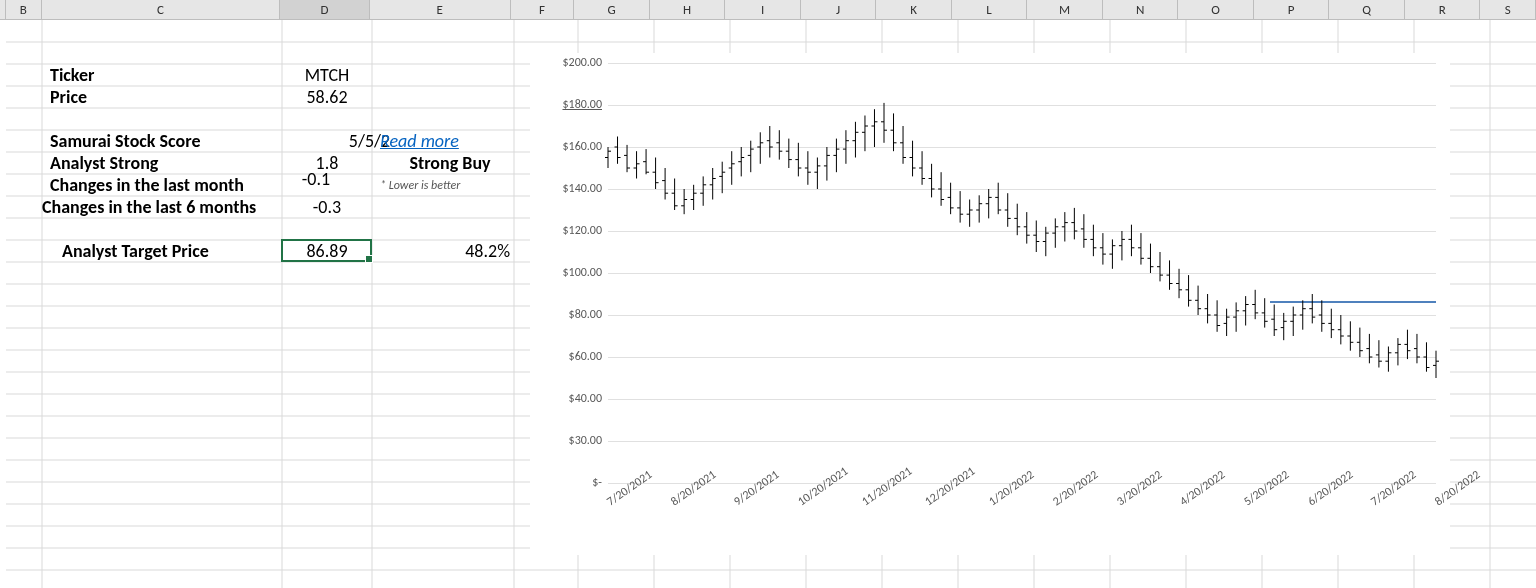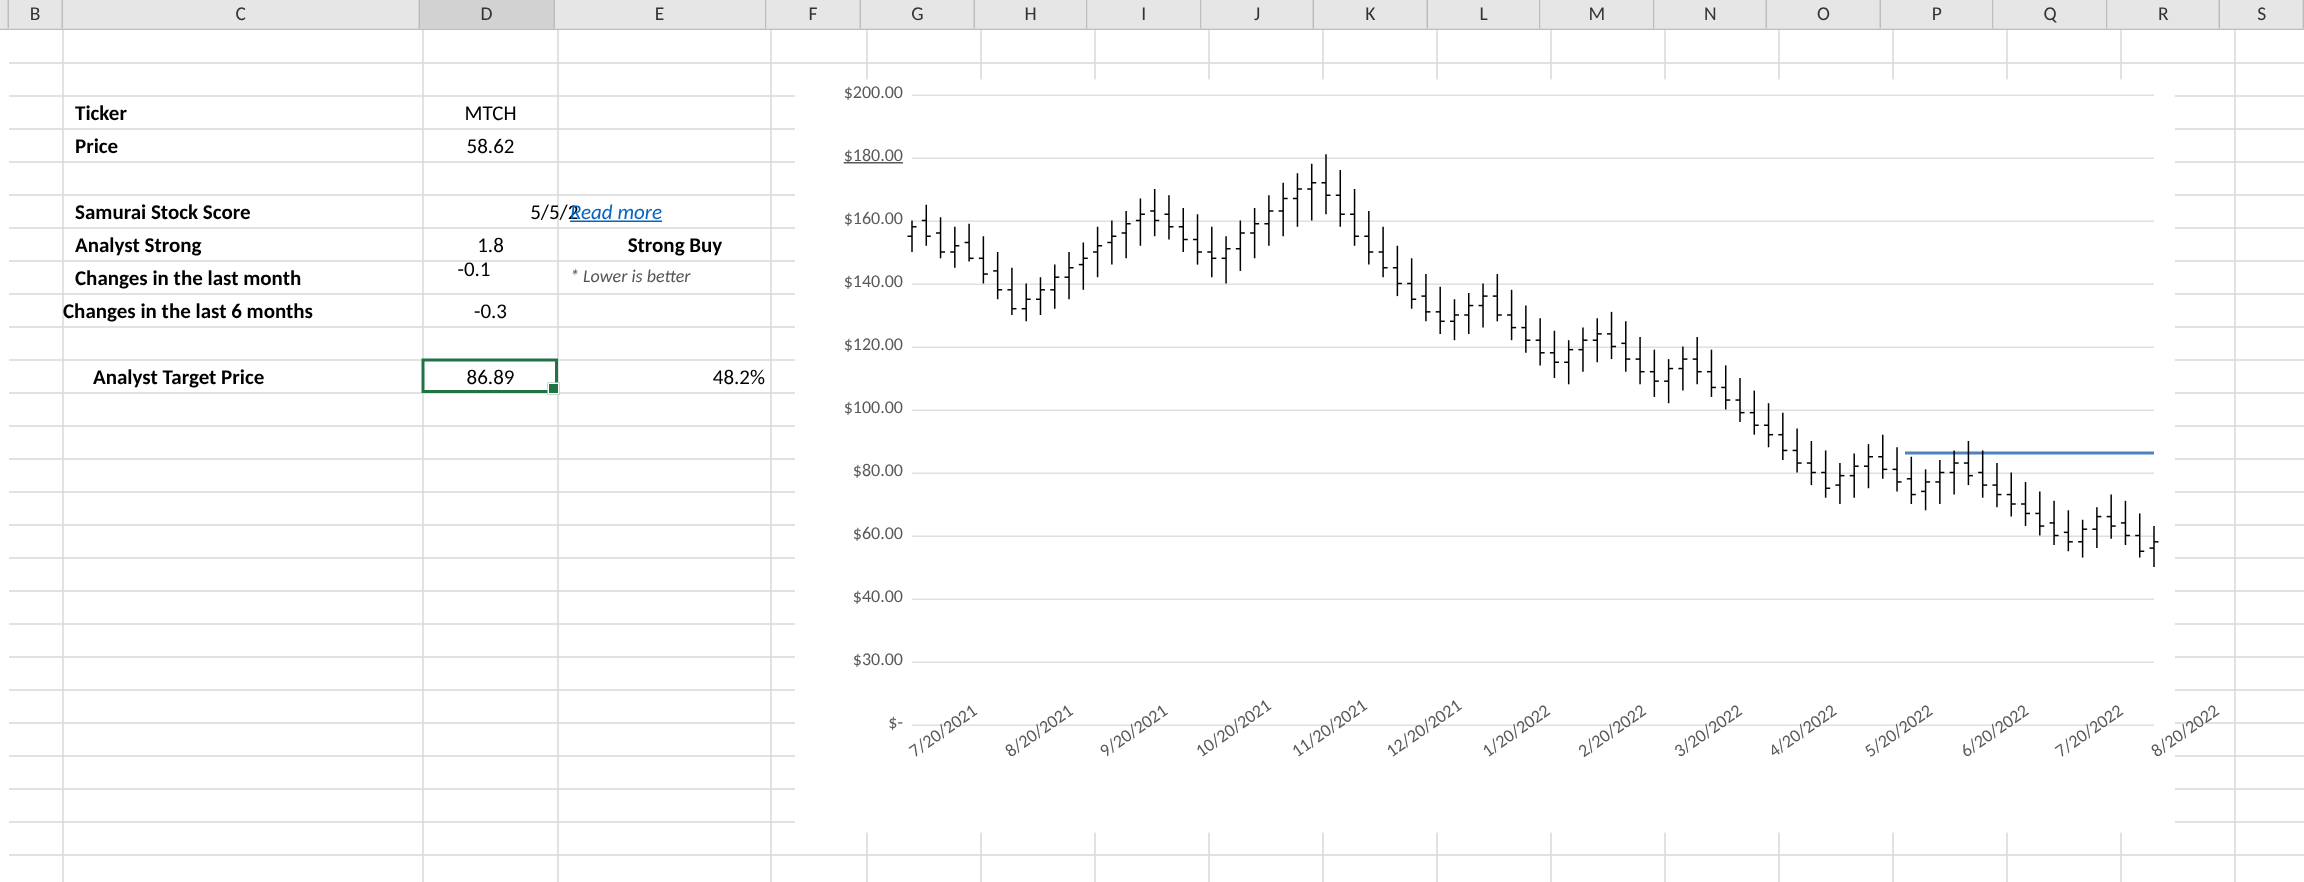--- a/index.html
+++ b/index.html
@@ -43,21 +43,21 @@
     position: absolute;
     top: 20px; left: 6px; right: 0; bottom: 0;
   }
   .gridlines line { stroke: #d9d9d9; stroke-width: 1; }
   .cell {
     position: absolute;
     display: flex;
     align-items: center;
     padding: 0 4px;
     height: 22px;
-    font-size: 14px;
+    font-size: 18px;
     white-space: nowrap;
   }
   .bold { font-weight: 700; }
   .center { justify-content: center; }
   .right { justify-content: flex-end; }
   .italic { font-style: italic; }
   .link { color: #0563c1; text-decoration: underline; font-style: italic; cursor: pointer; text-align: right; }
   .sel {
     position: absolute;
     border: 2px solid #217346;

